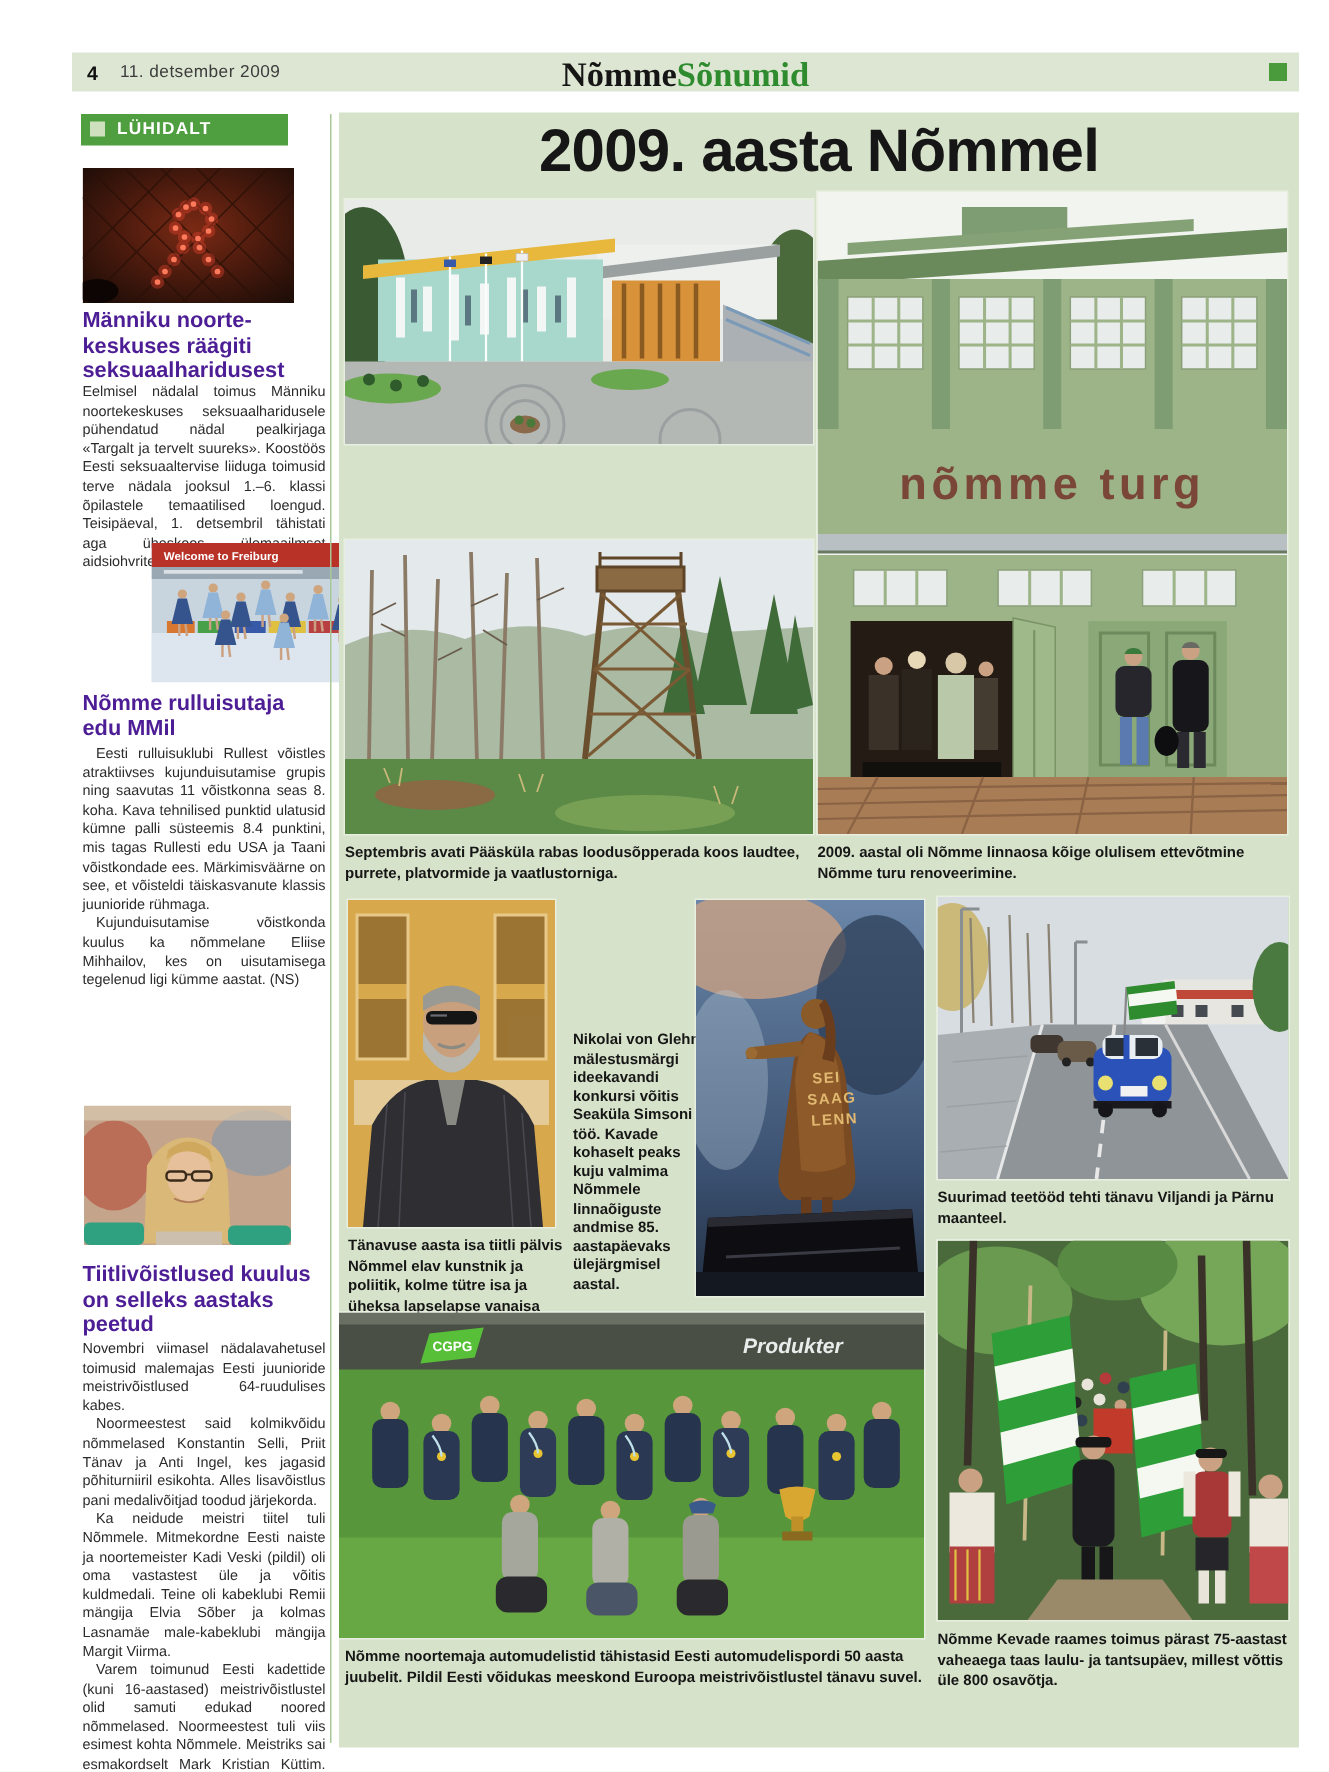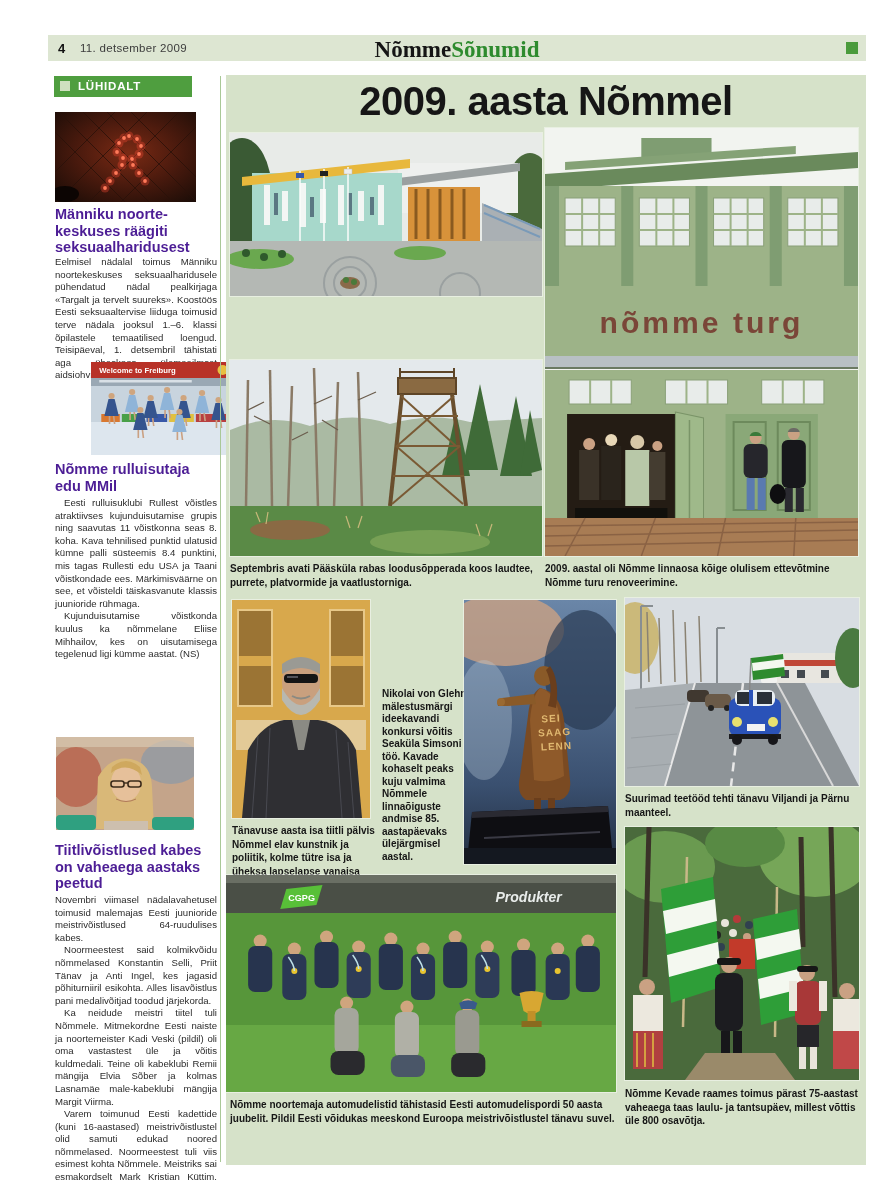--- a/index.html
+++ b/index.html
@@ -113,21 +113,21 @@
         </g>
       </g>
     </svg>
   </div>
 
   <div class="abs shead" style="left:55px;top:206px;width:162px;">Männiku noorte-keskuses räägiti seksuaalharidusest</div>
   <div class="abs sbody" style="left:55px;top:256px;width:162px;">
     <p>Eelmisel nädalal toimus Männiku noortekeskuses seksuaalharidusele pühendatud nädal pealkirjaga «Targalt ja tervelt suureks». Koostöös Eesti seksuaaltervise liiduga toimusid terve nädala jooksul 1.–6. klassi õpilastele temaatilised loengud. Teisipäeval, 1. detsembril tähistati aga üheskoos ülemaailmset aidsiohvrite mälestuspäeva. (NS)</p>
   </div>
 
-  <div class="abs sphoto" style="left:55px;top:362px;width:145px;height:93px;padding-left:36px;">
+  <div class="abs sphoto" style="left:65px;top:362px;width:145px;height:93px;padding-left:36px;">
     <svg viewBox="0 0 141 93" preserveAspectRatio="none">
       <rect width="141" height="93" fill="#c8d4de"></rect>
       <rect y="16" width="141" height="8" fill="#9aa8b4"></rect>
       <rect width="141" height="16" fill="#b83228"></rect>
       <text x="8" y="11.5" font-size="7.5" font-weight="bold" fill="#ffffff">Welcome to Freiburg</text>
       <circle cx="128" cy="8" r="5" fill="#e8c040"></circle>
       <rect x="8" y="18" width="90" height="2.5" fill="#e8eef2" opacity=".8"></rect>
       <g>
         <rect x="10" y="52" width="18" height="8" fill="#d87830"></rect>
           <rect x="30" y="52" width="22" height="8" fill="#48a048"></rect>
@@ -176,21 +176,21 @@
         <rect x="72" y="44" width="13" height="6" rx="2.5" fill="none" stroke="#3a2a1a" stroke-width="1.6"></rect>
         <line x1="68" y1="46" x2="72" y2="46" stroke="#3a2a1a" stroke-width="1.4"></line>
         <path d="M60,62 Q70,67 80,62" stroke="#b07a5a" stroke-width="1" fill="none"></path>
       </g>
       <rect x="0" y="78" width="40" height="15" rx="4" fill="#2fa080"></rect>
       <rect x="96" y="80" width="42" height="13" rx="4" fill="#2fa080"></rect>
       <rect x="48" y="84" width="44" height="9" fill="#cdbfae"></rect>
     </svg>
   </div>
 
-  <div class="abs shead" style="left:55px;top:842px;width:162px;">Tiitlivõistlused kabes on vaheaega aastaks peetud</div>
+  <div class="abs shead" style="left:55px;top:842px;width:162px;">Tiitlivõistlused kuulus on selleks aastaks peetud</div>
   <div class="abs sbody" style="left:55px;top:894px;width:162px;">
     <p>Novembri viimasel nädalavahetusel toimusid malemajas Eesti juunioride meistrivõistlused 64-ruudulises kabes.</p>
     <p class="ind">Noormeestest said kolmikvõidu nõmmelased Konstantin Selli, Priit Tänav ja Anti Ingel, kes jagasid põhiturniiril esikohta. Alles lisavõistlus pani medalivõitjad toodud järjekorda.</p>
     <p class="ind">Ka neidude meistri tiitel tuli Nõmmele. Mitmekordne Eesti naiste ja noortemeister Kadi Veski (pildil) oli oma vastastest üle ja võitis kuldmedali. Teine oli kabeklubi Remii mängija Elvia Sõber ja kolmas Lasnamäe male-kabeklubi mängija Margit Viirma.</p>
     <p class="ind">Varem toimunud Eesti kadettide (kuni 16-aastased) meistrivõistlustel olid samuti edukad noored nõmmelased. Noormeestest tuli viis esimest kohta Nõmmele. Meistriks sai esmakordselt Mark Kristian Küttim. Järgnesid Janek Jaanimäe ja Martin Talimets. Neidudest tuli meistriks Nõmme kabeklubi mängija Helina Rajasalu. (NS)</p>
   </div>
 
   <div class="abs" id="divider"></div>
 
   <div class="abs" id="panel">

